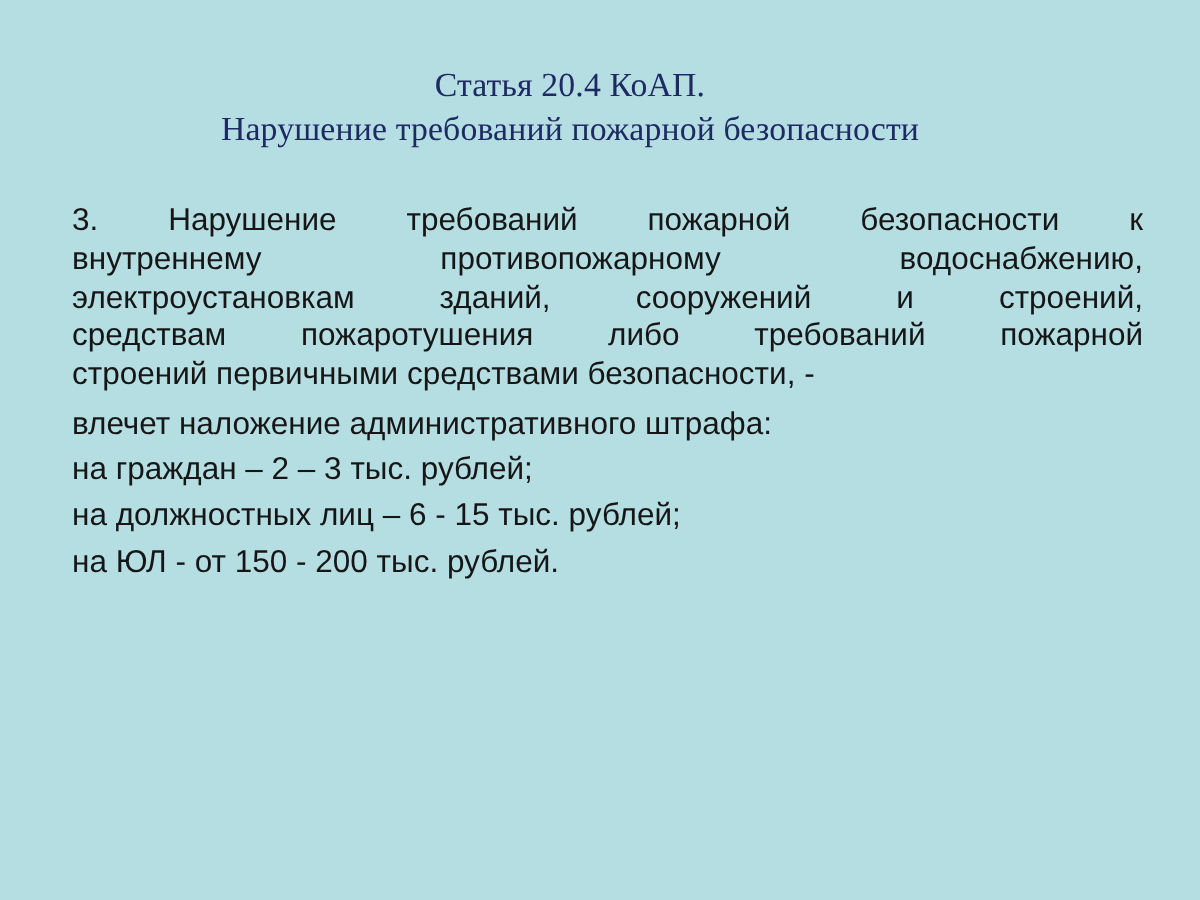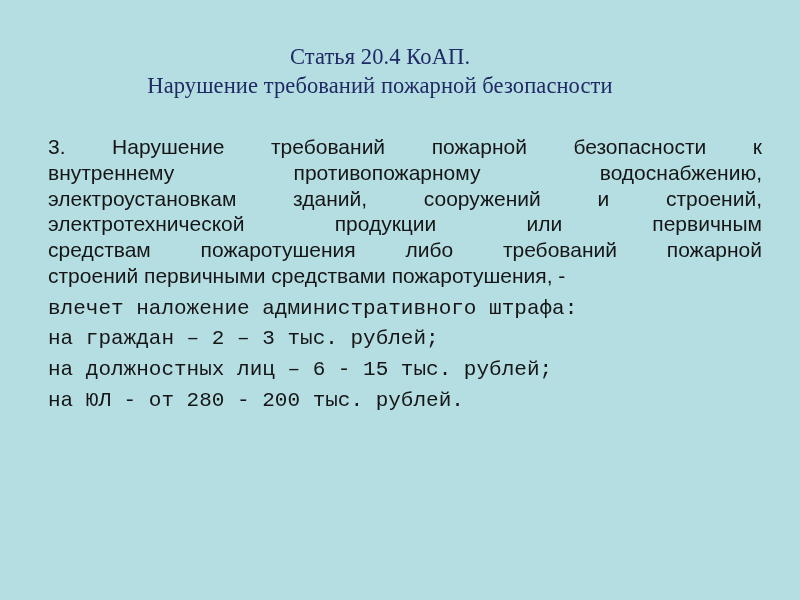--- a/index.html
+++ b/index.html
@@ -66,21 +66,20 @@
   }
   .just-line.last {
     text-align: left;
     text-align-last: left;
   }
 
   
   .list-block {
     margin-top: 5px;
     line-height: 31px;
-    font-family: Liberation Mono, monospace;
   }
   .list-line {
     display: block;
     text-align: left;
     white-space: nowrap;
   }
   .list-line.tight {
     line-height: 29px;
   }
 </style>
@@ -93,26 +92,25 @@
     <span class="title-line">Статья 20.4 КоАП.</span>
     <span class="title-line">Нарушение требований пожарной безопасности</span>
   </div>
 
   <div class="body-block">
 
     <div class="just-par">
       <span class="just-line">3. Нарушение требований пожарной безопасности к</span>
       <span class="just-line">внутреннему противопожарному водоснабжению,</span>
       <span class="just-line">электроустановкам зданий, сооружений и строений,</span>
-      <span class="just-line">электротехнической продукции или первичным</span>
       <span class="just-line">средствам пожаротушения либо требований пожарной</span>
-      <span class="just-line last">строений первичными средствами пожаротушения, -</span>
+      <span class="just-line last">строений первичными средствами безопасности, -</span>
     </div>
 
     <div class="list-block">
       <span class="list-line tight">влечет наложение административного штрафа:</span>
       <span class="list-line">на граждан – 2 – 3 тыс. рублей;</span>
       <span class="list-line">на должностных лиц – 6 - 15 тыс. рублей;</span>
-      <span class="list-line">на ЮЛ - от 280 - 200 тыс. рублей.</span>
+      <span class="list-line">на ЮЛ - от 150 - 200 тыс. рублей.</span>
     </div>
 
   </div>
 </div>
 
 </body></html>

